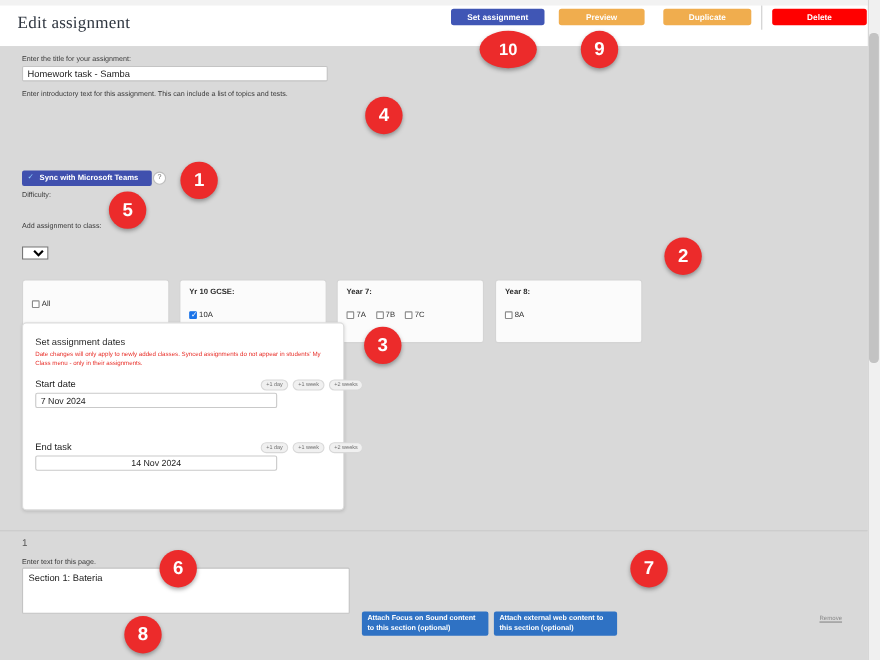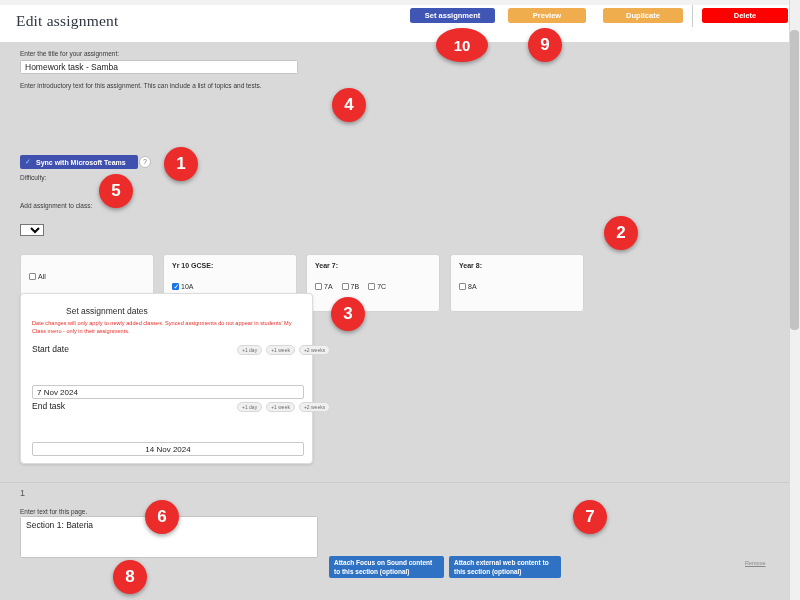--- a/index.html
+++ b/index.html
@@ -138,21 +138,21 @@
 
   
   .dates-panel {
     position: absolute; left: 20px; top: 251px;
     width: 293px; height: 171px;
     background: #ffffff; border: 1px solid #dcdcdc; border-radius: 4px;
     box-shadow: 0 1px 3px rgba(0,0,0,0.12);
   }
   .dp-title {
     position: absolute; left: 11px; top: 12px;
-    font-size: 8.5px; color: #2b2b2b; margin-left: 34px;
+    font-size: 8.5px; color: #2b2b2b;
   }
   .dp-warn {
     position: absolute; left: 11px; top: 25px; width: 272px;
     font-size: 5.6px; color: #e8302a; line-height: 1.45;
   }
   .dp-sub {
     position: absolute; left: 11px;
     font-size: 8.5px; color: #1a1a1a; font-weight: normal;
   }
   .dp-sub.start { top: 50px; }
@@ -161,25 +161,24 @@
   .pills { position: absolute; display: flex; gap: 4px; }
   .pills.start { left: 216px; top: 51px; }
   .pills.end   { left: 216px; top: 108px; }
   .pill {
     background: #f0f0f0; border: 1px solid #d8d8d8; border-radius: 6px;
     font-size: 5px; color: #707070; padding: 1px 4px;
     cursor: pointer; white-space: nowrap; line-height: 1.2;
   }
 
   .date-input {
-    position: absolute; left: 11px; width: 272px; height: 14px;
+    position: absolute; left: 11px; width: 220px; height: 14px;
     background: #ffffff; border: 1px solid #c9c9c9; border-radius: 2px;
     font-size: 8px; color: #222; padding: 0 4px; outline: none;
     font-family: "Liberation Sans", sans-serif;
-    margin-top: 28px;
   }
   .date-input.start { top: 63px; }
   .date-input.end   { top: 120px; text-align: center; }
 
   
   .sec-divider {
     position: absolute; left: 0; top: 440px; width: 789px; height: 1px;
     background: #cacaca;
   }
   .sec-num {

